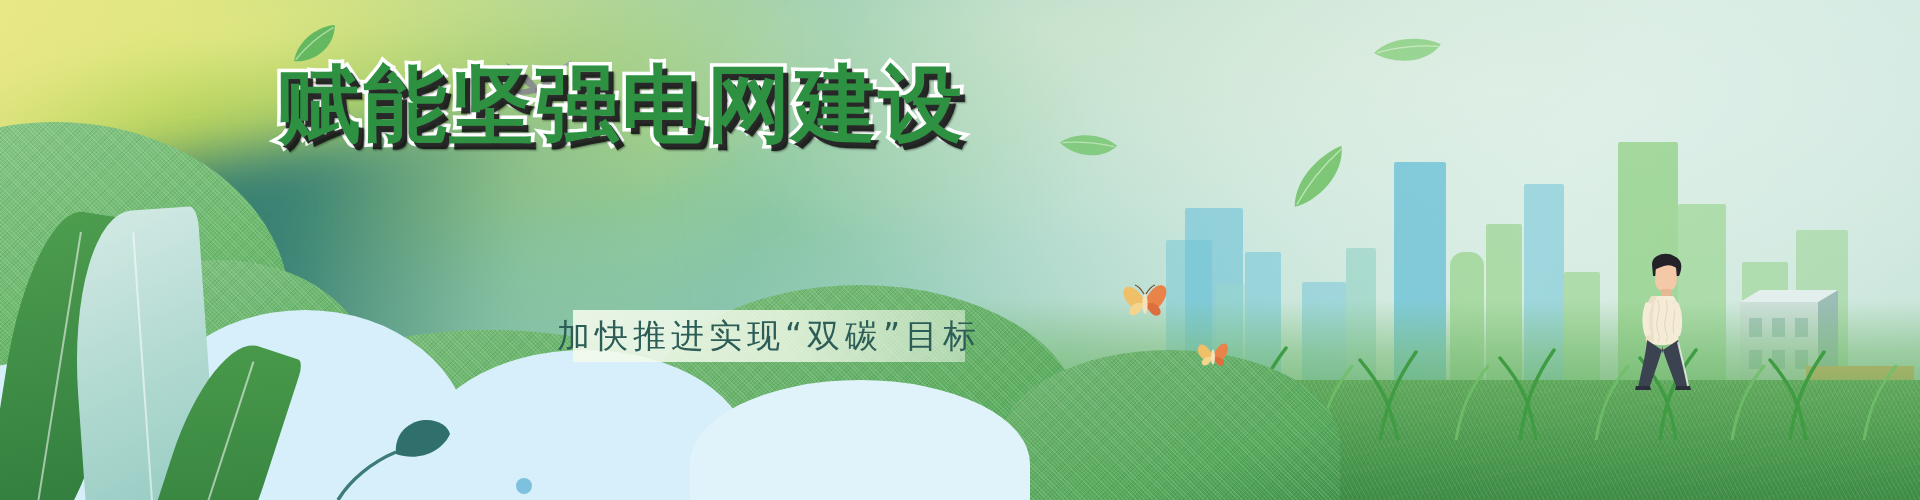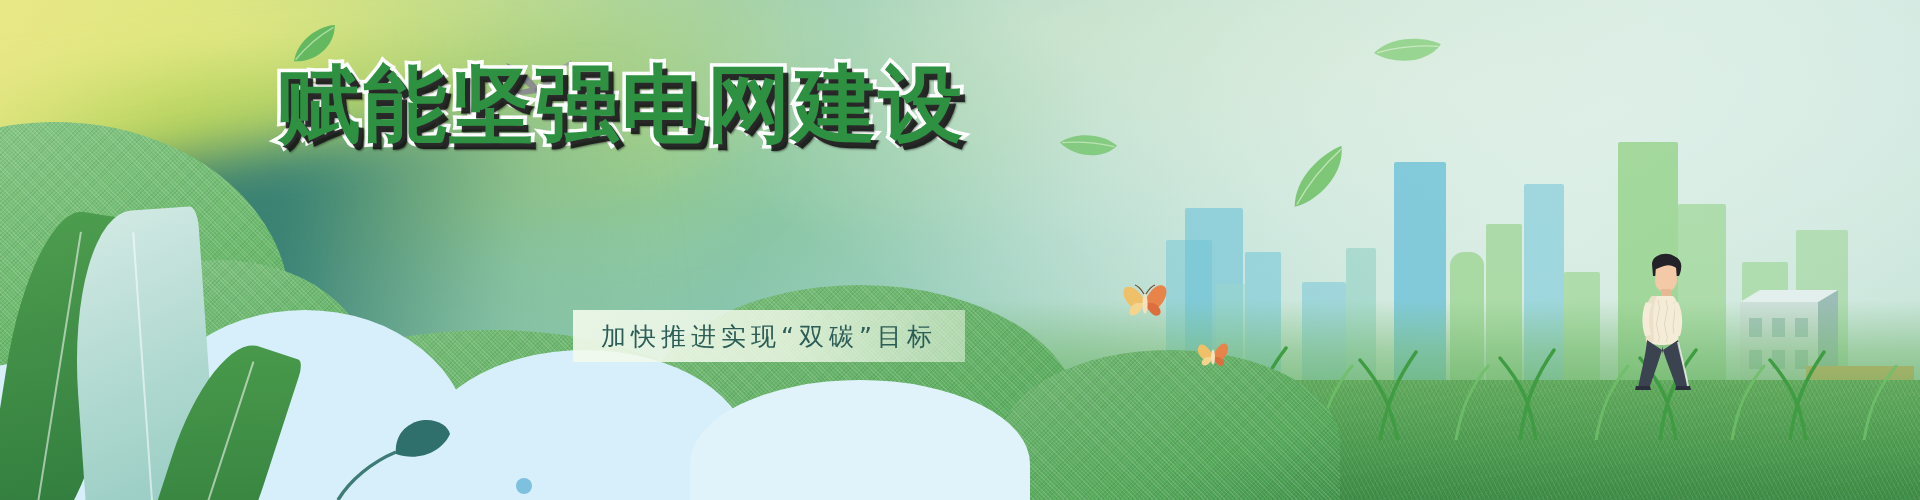--- a/index.html
+++ b/index.html
@@ -114,21 +114,21 @@
   .subtitle-band {
     position:absolute; left:573px; top:310px;
     width:392px; height:52px;
     background:linear-gradient(90deg, rgba(243,250,236,.90) 0%, rgba(240,249,232,.82) 55%, rgba(236,247,230,.55) 100%);
     z-index:38;
   }
   .subtitle {
     position:absolute; left:573px; top:310px; width:392px; height:52px;
     display:flex; align-items:center; justify-content:center;
     font-family:"DejaVu Sans","Liberation Sans",sans-serif;
-    font-size:25px; color:#2c5d57; letter-spacing:5px;
+    font-size:33px; color:#2c5d57; letter-spacing:5px;
     z-index:39; white-space:nowrap;
   }
 
   
   #person { position:absolute; left:1628px; top:250px; width:78px; height:140px; z-index:45; }
 </style>
 </head>
 <body>
 
 <div id="banner">

